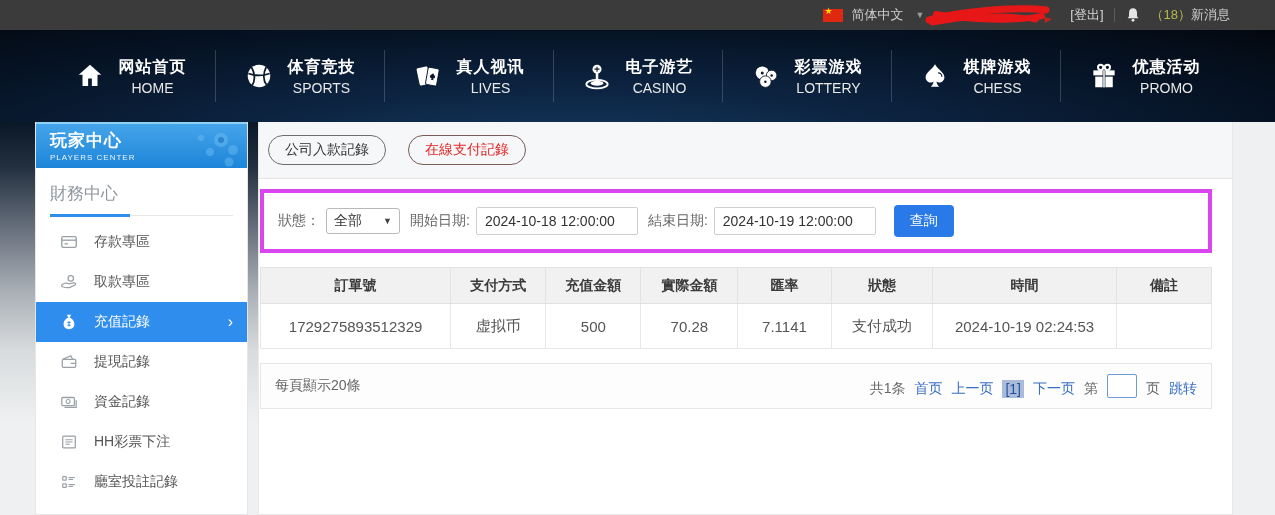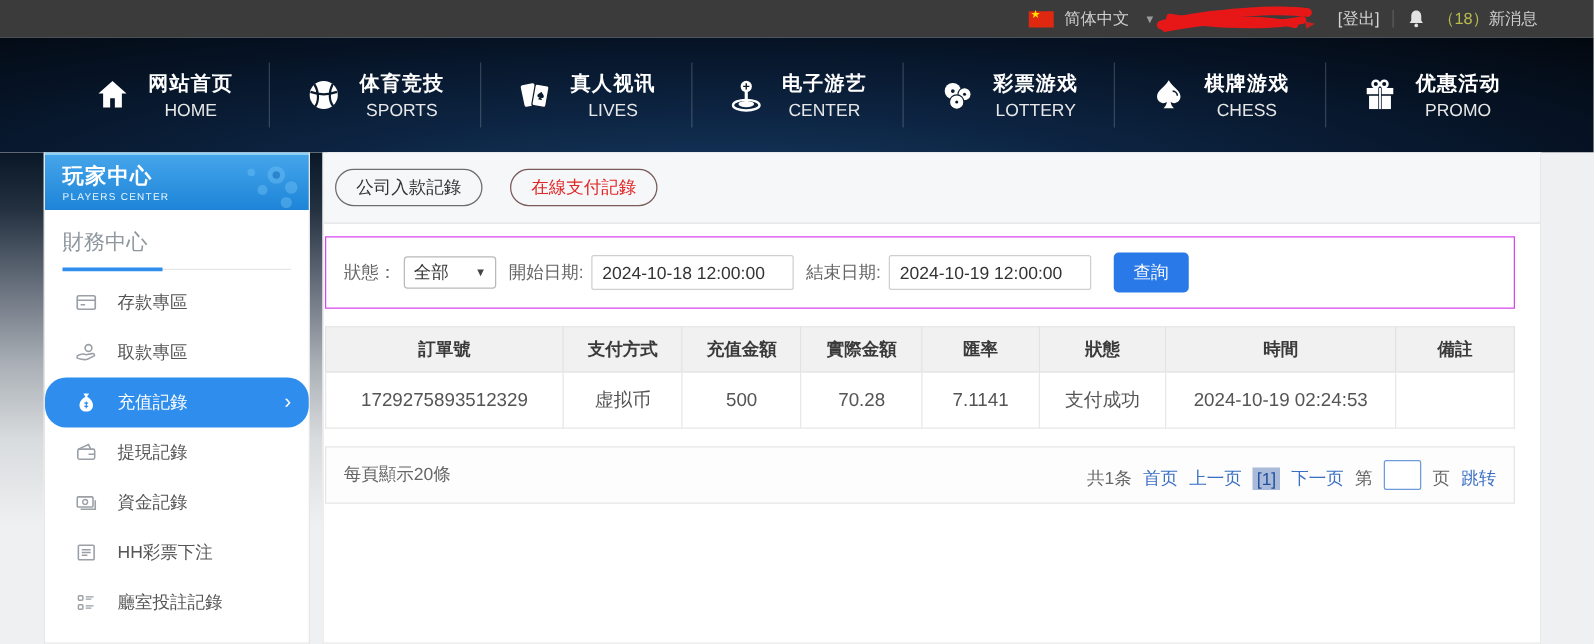--- a/index.html
+++ b/index.html
@@ -40,30 +40,30 @@
   .side-header { height:46px; background:linear-gradient(180deg,#45a5ea,#1d84d8); border-top:2px solid #8fd0f5; position:relative; padding:5px 0 0 14px; color:#fff; overflow:hidden; }
   .side-header-title { font-size:17px; font-weight:bold; letter-spacing:1px; }
   .side-header-sub { font-size:8px; letter-spacing:1px; margin-top:1px; color:#eaf6ff; }
   .gamepad { position:absolute; right:6px; top:4px; opacity:.45; }
   .side-section { padding:14px 14px 0 14px; }
   .side-section-title { font-size:17px; color:#8f979e; padding-bottom:10px; border-bottom:1px solid #e6e6e6; position:relative; }
   .side-section-title:after { content:""; position:absolute; left:0; bottom:-2px; width:80px; height:3px; background:#2e8ded; }
   .side-menu { margin-top:6px; }
   .side-item { display:flex; align-items:center; gap:16px; height:40px; padding:0 14px 0 24px; font-size:14px; color:#555; cursor:pointer; }
   .side-item .sicon { width:18px; height:18px; flex:0 0 auto; }
-  .side-item.active { background:#2e8ded; color:#fff;border-radius:17px; }
+  .side-item.active { background:#2e8ded; color:#fff; }
   .side-item.active .chev { margin-left:auto; font-size:16px; color:#fff; }
 
   
   .main-panel { flex:1; margin:0 42px 0 10px; background:#fff; border:1px solid #e8e8e8; border-top:none; display:flex; flex-direction:column; }
   .tabs-row { background:#f6f7f8; border-bottom:1px solid #e3e3e3; padding:13px 0 13px 9px; display:flex; gap:22px; }
   .pill { border:1px solid #6d6d6d; border-radius:15px; background:transparent; padding:5px 16px; font-size:14px; color:#333; cursor:pointer; font-family:inherit; }
   .pill.active { color:#e02626; border-color:#7a5a5a; }
   .content { padding:10px 20px 0 1px; }
-  .filter-box { border:1px solid #d946ef; padding:12px 10px; display:flex; align-items:center; gap:6px; font-size:14px; color:#666; }
+  .filter-box { border:4px solid #d946ef; padding:12px 10px; display:flex; align-items:center; gap:6px; font-size:14px; color:#666; }
   .filter-label { margin-left:4px; }
   .select-box { width:74px; height:26px; border:1px solid #b9b9b9; border-radius:3px; display:flex; align-items:center; justify-content:space-between; padding:0 7px; color:#333; cursor:pointer; background:#fff; }
   .select-box .sel-caret { font-size:9px; color:#444; }
   .date-input { width:162px; height:28px; border:1px solid #cfcfcf; border-radius:2px; font-size:14px; color:#333; padding:0 8px; font-family:inherit; }
   .search-btn { background:#2979e8; color:#fff; border:none; border-radius:4px; padding:7px 16px; font-size:14px; margin-left:12px; cursor:pointer; font-family:inherit; }
 
   table.records { border-collapse:collapse; width:100%; margin-top:14px; font-size:15px; }
   table.records th { background:#f1f1f1; border:1px solid #e2e2e2; height:36px; font-size:14px; color:#3a3a3a; font-weight:bold; }
   table.records td { border:1px solid #e8e8e8; height:45px; text-align:center; color:#555; }
 
@@ -135,21 +135,21 @@
   <div class="nav-item">
     <svg class="nav-icon" viewBox="0 0 24 24">
         <ellipse cx="12" cy="18.5" rx="8.5" ry="3.4" fill="none" stroke="#fff" stroke-width="1.5"></ellipse>
         <ellipse cx="12" cy="17.8" rx="5" ry="2" fill="#fff"></ellipse>
         <rect x="11" y="9" width="2" height="8" fill="#fff"></rect>
         <circle cx="12" cy="6.5" r="3.6" fill="#fff"></circle>
         <path d="M12 4.5v4M10 6.5h4" stroke="#0b1b2e" stroke-width="0.9"></path>
       </svg>
     <span class="nav-text">
         <div class="nav-zh">电子游艺</div>
-        <div class="nav-en">CENTER</div>
+        <div class="nav-en">CASINO</div>
       </span>
   </div>
   <div class="nav-item">
     <svg class="nav-icon" viewBox="0 0 24 24">
         <circle cx="9" cy="9.5" r="5.2" fill="#fff"></circle>
         <circle cx="16.5" cy="11.5" r="4.2" fill="#fff" stroke="#0b1b2e" stroke-width="0.7"></circle>
         <circle cx="11.5" cy="16.5" r="4.6" fill="#fff" stroke="#0b1b2e" stroke-width="0.7"></circle>
         <circle cx="9" cy="9.5" r="1.2" fill="#0b1b2e"></circle>
         <circle cx="16.5" cy="11.5" r="1" fill="#0b1b2e"></circle>
         <circle cx="11.5" cy="16.5" r="1" fill="#0b1b2e"></circle>

